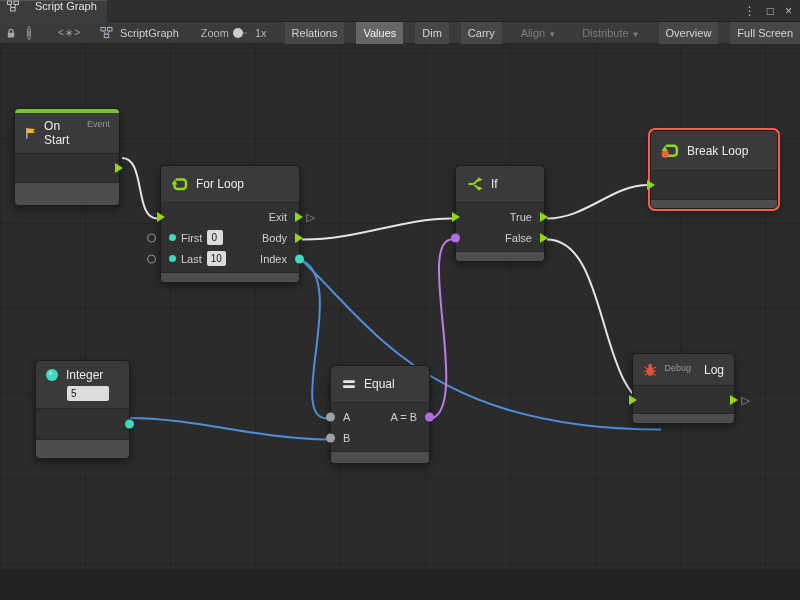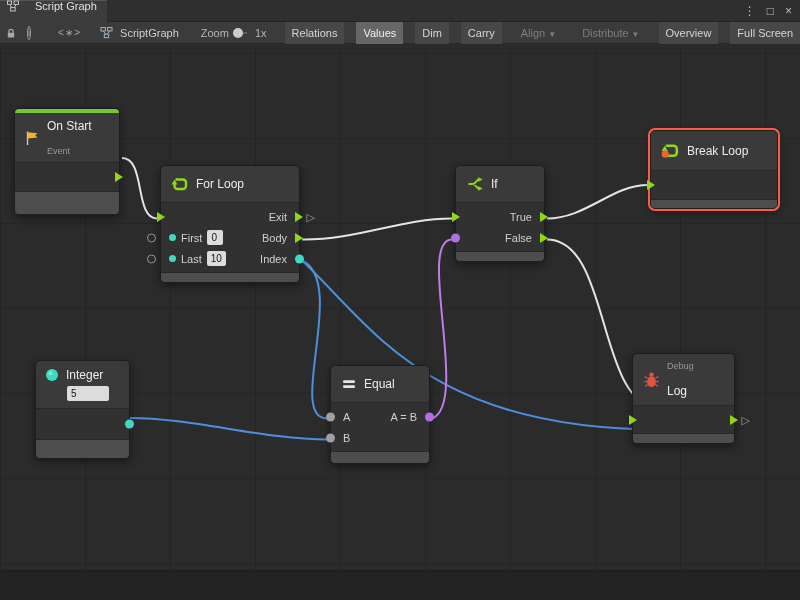--- a/index.html
+++ b/index.html
@@ -45,21 +45,21 @@
 
   
   .node{position:absolute;background:#3a3a3a;border:1px solid #1d1d1d;border-radius:5px;
     box-shadow:0 3px 9px rgba(0,0,0,.45);color:#ddd;font-size:11px;box-sizing:border-box;}
   .node.selected{box-shadow:0 0 0 2px #ff5c47,0 3px 9px rgba(0,0,0,.45);}
   .nstrip{height:4px;border-radius:4px 4px 0 0;background:#77c33a;}
   .nhead{display:flex;align-items:center;gap:7px;padding:6px 9px;}
   .ntitle{font-size:12px;color:#ececec;}
   .nsub{font-size:9px;color:#979797;line-height:10px;}
   .nkick{font-size:9px;color:#979797;line-height:10px;}
-  .hcol{display:flex;flex-direction:column;gap:13px;}
+  .hcol{display:flex;flex-direction:row;gap:13px;}
   .nbody{background:#313131;border-top:1px solid #272727;border-bottom:1px solid #272727;padding:3px 0;}
   .nfoot{background:#4d4d4d;border-radius:0 0 4px 4px;}
 
   .row{position:relative;height:21px;display:flex;align-items:center;justify-content:space-between;
     padding:0 12px 0 8px;}
   .row .l,.row .r{display:flex;align-items:center;gap:5px;}
   .plabel{color:#cfcfcf;}
   .vbox{display:inline-block;background:#dcdcdc;color:#141414;border-radius:2px;height:15px;line-height:15px;
     font-size:10px;padding:0 4px;min-width:8px;}
 

